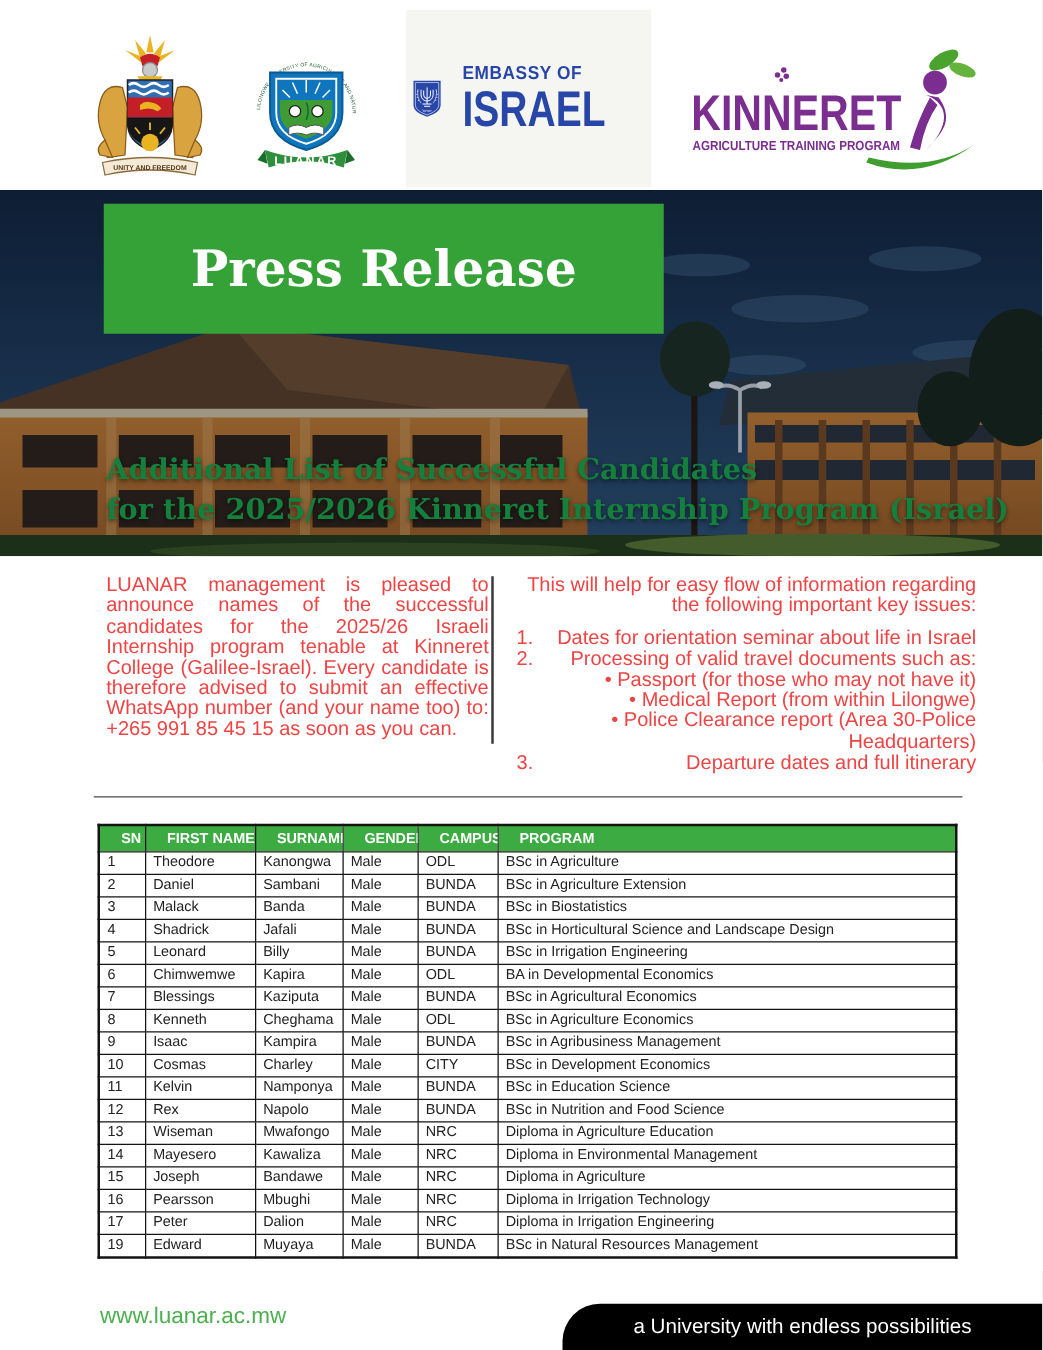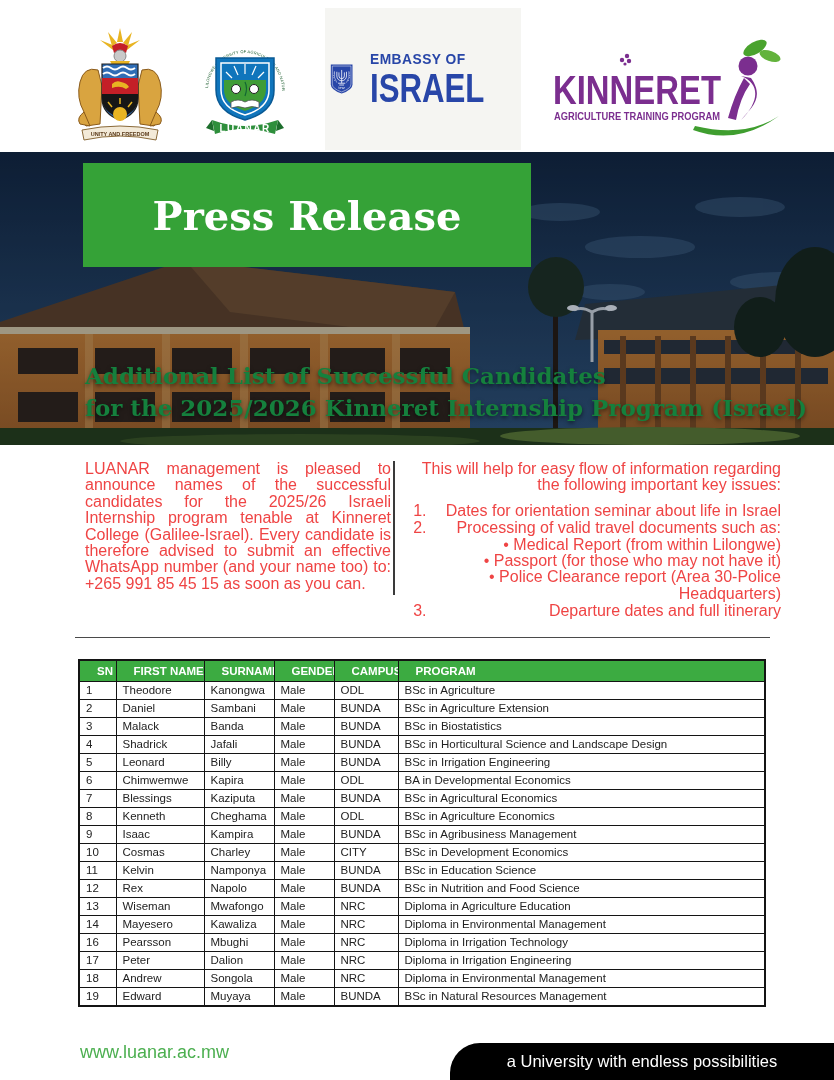--- a/index.html
+++ b/index.html
@@ -279,22 +279,22 @@
     <div class="v-divider"></div>
     <div class="col-right">
       <p>This will help for easy flow of information regarding the following important key issues:</p>
       <ol>
         <li>
           <span>Dates for orientation seminar about life in Israel</span>
         </li>
         <li>
           <span>Processing of valid travel documents such as:</span>
           <ul>
+            <li>Passport (for those who may not have it)</li>
             <li>Medical Report (from within Lilongwe)</li>
-            <li>Passport (for those who may not have it)</li>
             <li>Police Clearance report (Area 30-Police Headquarters)</li>
           </ul>
         </li>
         <li>
           <span>Departure dates and full itinerary</span>
         </li>
       </ol>
     </div>
   </section>
 
@@ -426,42 +426,42 @@
         </tr>
         <tr>
           <td>14</td>
           <td>Mayesero</td>
           <td>Kawaliza</td>
           <td>Male</td>
           <td>NRC</td>
           <td>Diploma in Environmental Management</td>
         </tr>
         <tr>
+          <td>15</td>
+          <td>Joseph</td>
+          <td>Bandawe</td>
+          <td>Male</td>
+          <td>NRC</td>
+          <td>Diploma in Agriculture</td>
+        </tr>
+        <tr>
           <td>16</td>
           <td>Pearsson</td>
           <td>Mbughi</td>
           <td>Male</td>
           <td>NRC</td>
           <td>Diploma in Irrigation Technology</td>
         </tr>
         <tr>
           <td>17</td>
           <td>Peter</td>
           <td>Dalion</td>
           <td>Male</td>
           <td>NRC</td>
           <td>Diploma in Irrigation Engineering</td>
-        </tr>
-        <tr>
-          <td>18</td>
-          <td>Andrew</td>
-          <td>Songola</td>
-          <td>Male</td>
-          <td>NRC</td>
-          <td>Diploma in Environmental Management</td>
         </tr>
         <tr>
           <td>19</td>
           <td>Edward</td>
           <td>Muyaya</td>
           <td>Male</td>
           <td>BUNDA</td>
           <td>BSc in Natural Resources Management</td>
         </tr>
       </tbody>

